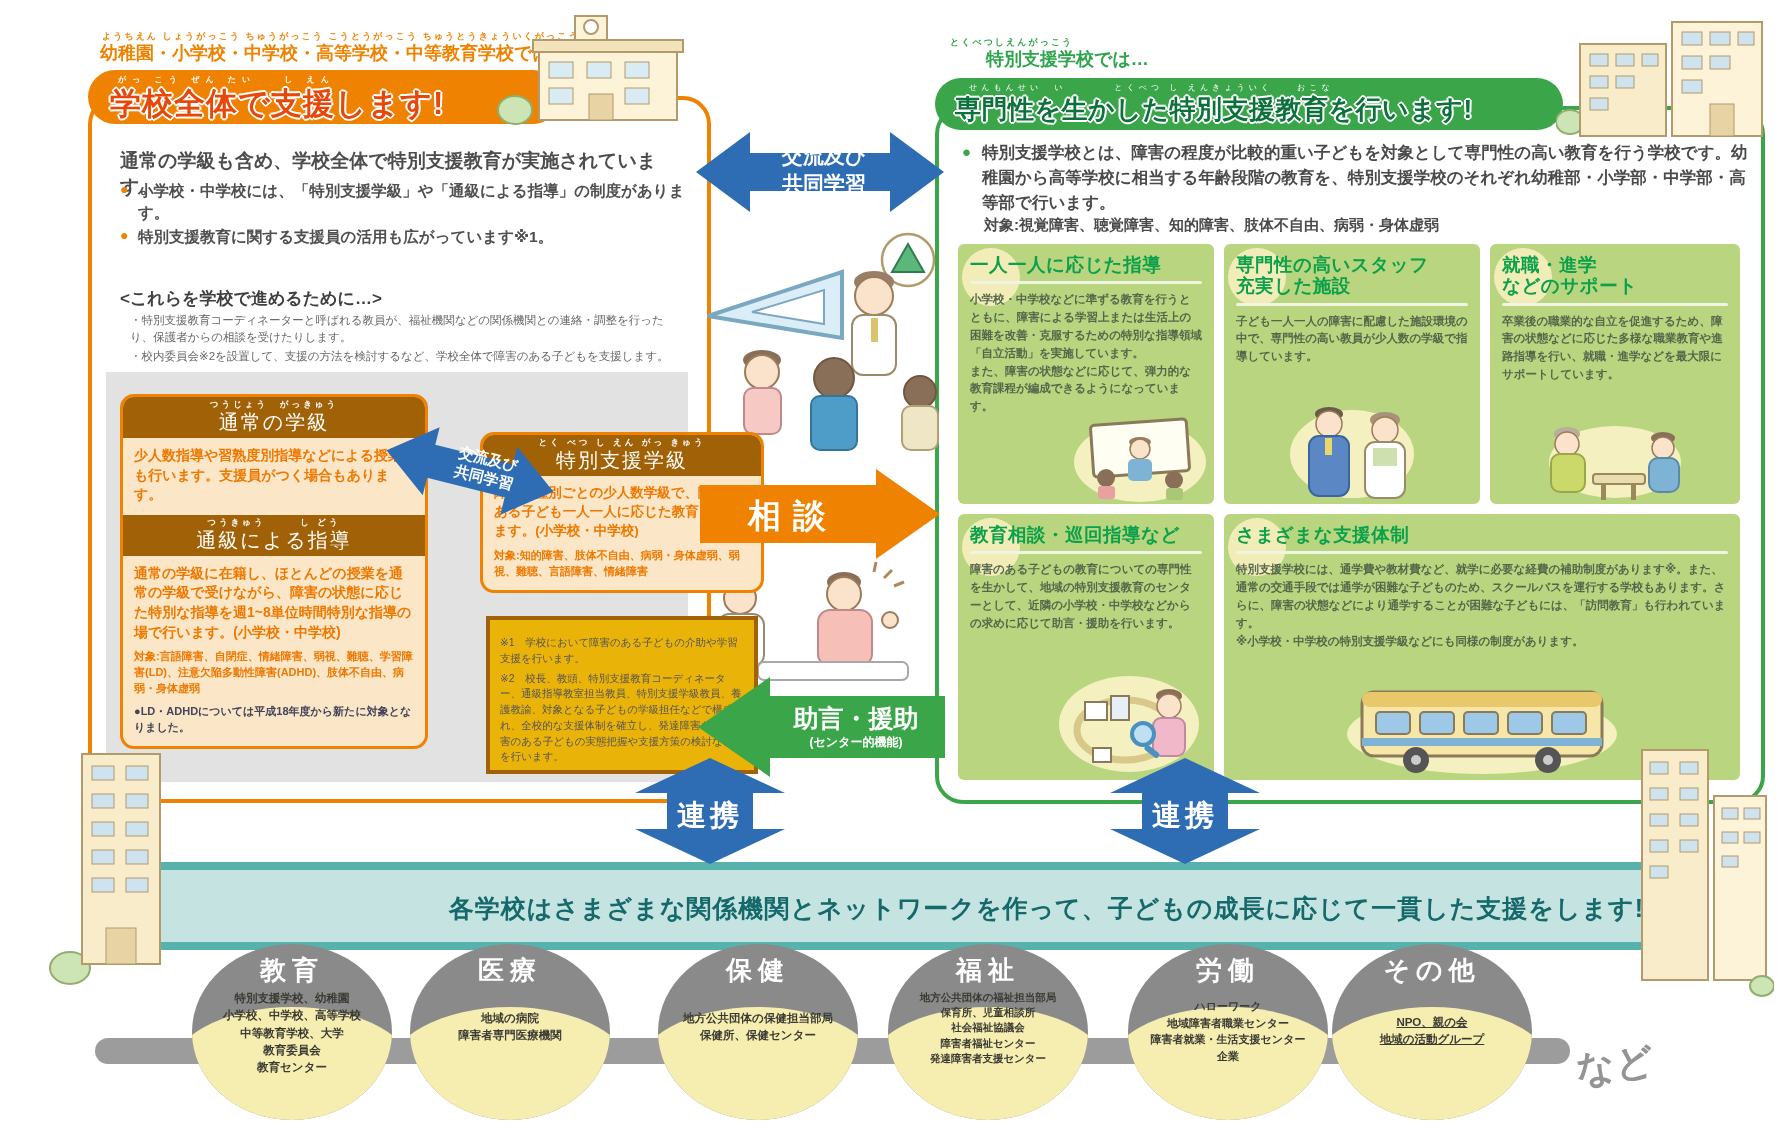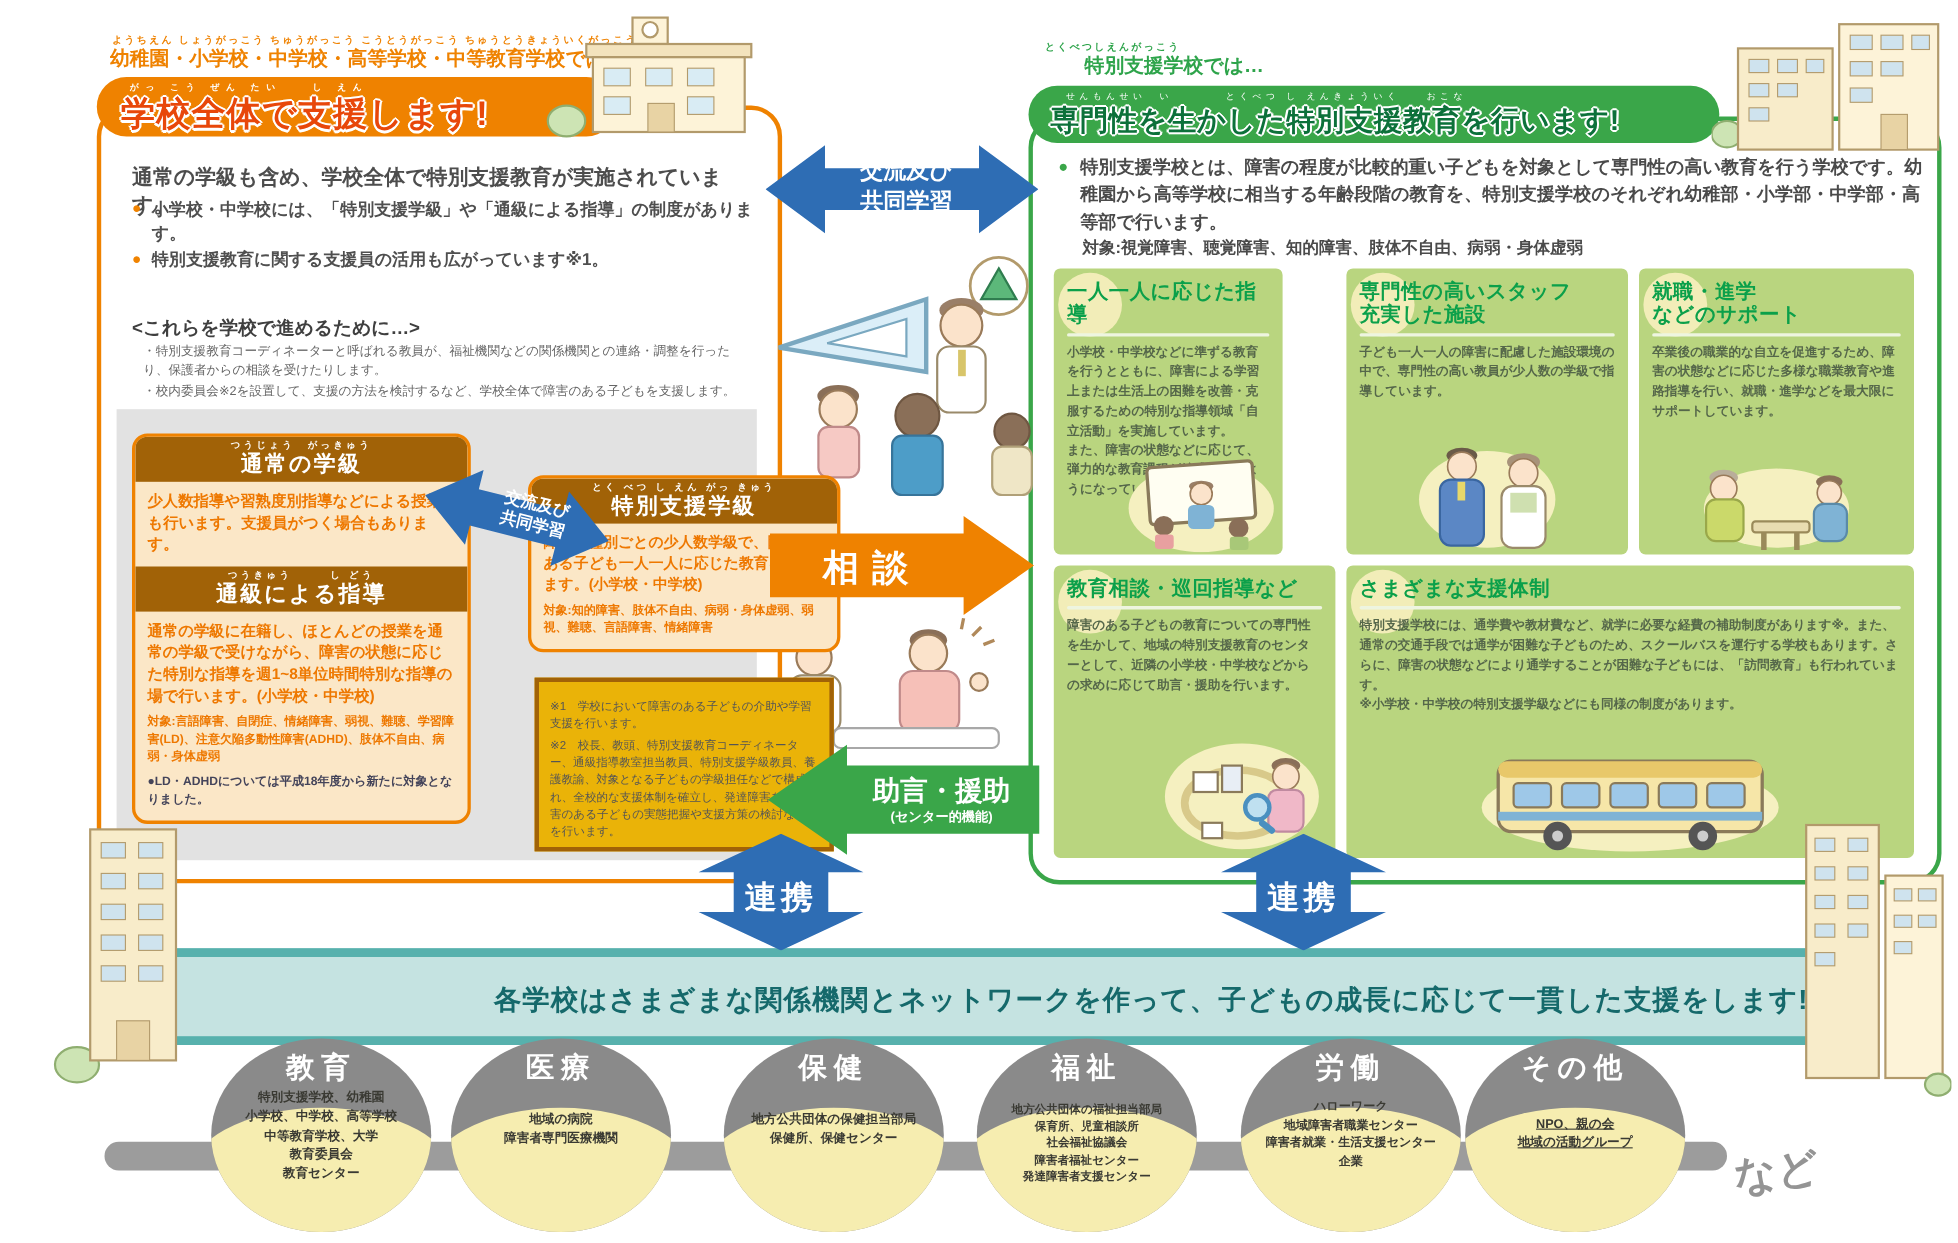--- a/index.html
+++ b/index.html
@@ -21,21 +21,21 @@
   .lp-bullet{position:relative;padding-left:18px;font-size:15.5px;color:#4f4f4f;font-weight:bold;line-height:1.42;margin-bottom:2px;}
   .lp-bullet::before{content:"●";position:absolute;left:0;top:0;color:#f08300;font-size:14px;}
   .lp-sub{left:120px;top:287px;width:566px;font-size:17px;font-weight:bold;color:#3f3f3f;z-index:6;}
   .lp-subitems{left:130px;top:312px;width:556px;z-index:6;}
   .lp-subitem{font-size:11.5px;color:#666;line-height:1.45;margin-bottom:3px;}
   .gray-box{left:106px;top:372px;width:582px;height:410px;background:#e2e2e2;z-index:2;}
 
   .ocard{position:absolute;border:3px solid #ef8200;border-radius:14px;background:#fbe7c7;overflow:hidden;z-index:3;}
   .ocard-head{background:#a16207;text-align:center;padding:2px 0 5px 0;}
   .ocard-head .furi{display:block;font-size:8.5px;color:#fff;letter-spacing:3px;font-weight:bold;}
-  .ocard-head .ttl{display:block;font-size:20px;color:#fff;font-weight:bold;letter-spacing:2px;line-height:1.1;text-align:center;}
+  .ocard-head .ttl{display:block;font-size:20px;color:#fff;font-weight:normal;letter-spacing:2px;line-height:1.1;text-align:center;}
   .ocard-body{padding:8px 11px 10px 11px;}
   .ocard-body .main{font-size:14px;font-weight:bold;color:#ee7800;line-height:1.4;}
   .ocard-body .tgt{font-size:11px;font-weight:bold;color:#ee7800;line-height:1.45;margin-top:7px;}
   .ocard-body .nt{font-size:11px;font-weight:bold;color:#44445a;line-height:1.45;margin-top:7px;}
 
   .inner-arrow{left:384px;top:428px;width:172px;height:86px;z-index:4;transform:rotate(14deg);}
   .inner-arrow .lbl{position:absolute;left:46px;top:18px;width:110px;text-align:center;font-size:15px;font-weight:bold;color:#fff;line-height:1.25;}
   .fnbox{left:486px;top:616px;width:272px;height:158px;background:#eab308;border:4px solid #a16207;padding:15px 10px;z-index:4;box-sizing:border-box;}
   .fn{font-size:10.5px;color:#555;line-height:1.5;margin-bottom:4px;}
 
@@ -237,21 +237,21 @@
     <rect x="126" y="46" width="20" height="13" fill="#cfe3ee" stroke="#b29a6b"></rect>
     <rect x="154" y="46" width="20" height="13" fill="#cfe3ee" stroke="#b29a6b"></rect>
     <rect x="126" y="70" width="20" height="13" fill="#cfe3ee" stroke="#b29a6b"></rect>
     <rect x="154" y="94" width="24" height="32" fill="#e8d3a4" stroke="#b29a6b"></rect>
   </svg>
 
   <div class="abs rp-panel"></div>
   <div class="abs rp-intro">特別支援学校とは、障害の程度が比較的重い子どもを対象として専門性の高い教育を行う学校です。幼稚園から高等学校に相当する年齢段階の教育を、特別支援学校のそれぞれ幼稚部・小学部・中学部・高等部で行います。</div>
   <div class="abs rp-target">対象:視覚障害、聴覚障害、知的障害、肢体不自由、病弱・身体虚弱</div>
 
-  <div class="gcard" style="left:958px;top:244px;width:208px;height:260px;">
+  <div class="gcard" style="left:958px;top:244px;width:256px;height:260px;">
     <div class="circ"></div>
     <div class="ttl">一人一人に応じた指導</div>
     <div class="rule"></div>
     <div class="bd pre">小学校・中学校などに準ずる教育を行うとともに、障害による学習上または生活上の困難を改善・克服するための特別な指導領域「自立活動」を実施しています。
 また、障害の状態などに応じて、弾力的な教育課程が編成できるようになっています。</div>
     <svg style="right:2px;bottom:2px;" width="150" height="86" viewBox="0 0 150 86">
       <ellipse cx="78" cy="46" rx="66" ry="40" fill="#f5f0c0"></ellipse>
       <rect x="30" y="6" width="96" height="52" rx="4" fill="#fffef2" stroke="#8a7a5a" stroke-width="3" transform="rotate(-4 78 32)"></rect>
       <ellipse cx="78" cy="26" rx="11" ry="5" fill="#9a7f68"></ellipse>
       <circle cx="78" cy="33" r="10" fill="#fbe3cb" stroke="#9a7b5a" stroke-width="1.5"></circle>
@@ -416,21 +416,21 @@
   </div>
   <div class="oval" style="left:658px;">
     <div class="ylw"></div>
     <div class="lab">保健</div>
     <div class="items pre" style="top:66px;">地方公共団体の保健担当部局
 保健所、保健センター</div>
   </div>
   <div class="oval" style="left:888px;">
     <div class="ylw"></div>
     <div class="lab">福祉</div>
-    <div class="items pre" style="font-size:10.5px;line-height:1.45;margin-top:12px;">地方公共団体の福祉担当部局
+    <div class="items pre" style="font-size:10.5px;line-height:1.45;">地方公共団体の福祉担当部局
 保育所、児童相談所
 社会福祉協議会
 障害者福祉センター
 発達障害者支援センター</div>
   </div>
   <div class="oval" style="left:1128px;">
     <div class="ylw"></div>
     <div class="lab">労働</div>
     <div class="items pre" style="top:54px;font-size:11px;">ハローワーク
 地域障害者職業センター

